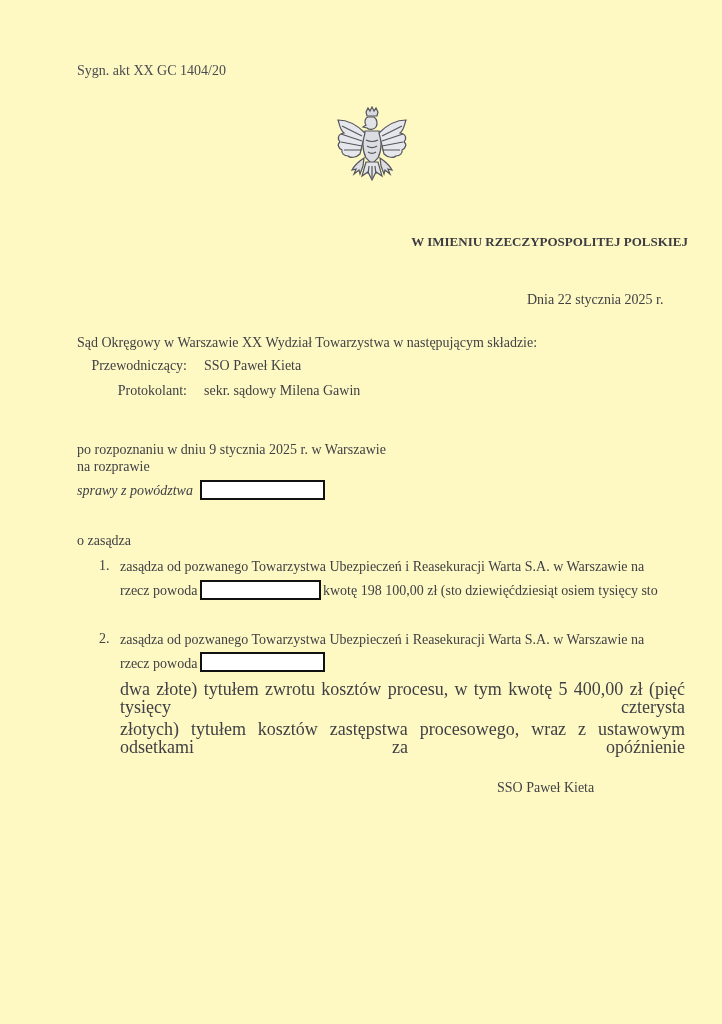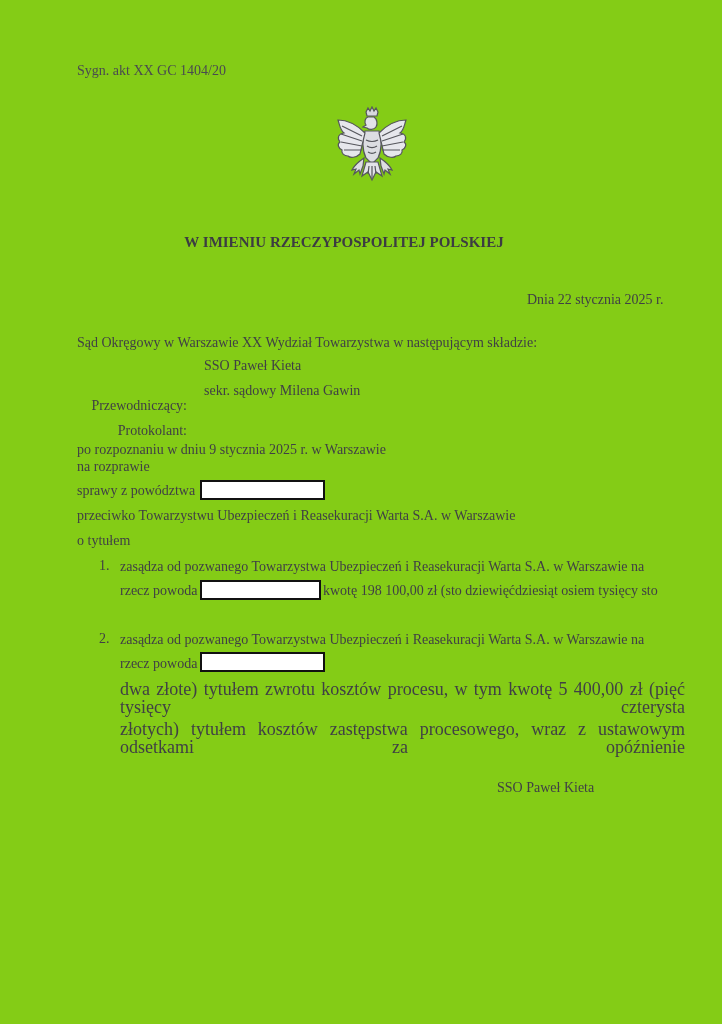--- a/index.html
+++ b/index.html
@@ -12,38 +12,38 @@
       height: 1024px;
       position: relative;
       overflow: hidden;
       font-family: "Liberation Serif", "DejaVu Serif", serif;
       color: #3a3a3f;
     }
     .page {
       position: absolute;
       left: 0; top: 0;
       width: 722px; height: 1024px;
-      background: #84cc16;
+      background: #fef9c3;
     }
     .abs { position: absolute; white-space: nowrap; }
     .t14 { font-size: 14px; line-height: 18px; }
     .sygn { left: 77px; top: 63px; font-size: 14px; color: #4a4a50; }
     .eagle { left: 332px; top: 106px; width: 80px; height: 80px; }
     .title1 {
       left: 0; width: 722px; text-align: center; top: 208px;
       font-weight: bold; font-size: 18px; letter-spacing: 0.5px; color: #3c3c42;
     }
     .title2 {
-      left: 0; width: 688px; text-align: center; top: 234px;
-      font-weight: bold; font-size: 15px; color: #3c3c42;
+      left: 0; width: 688px; text-align: right; top: 234px;
+      font-weight: bold; font-size: 13px; color: #3c3c42;
     }
     .date { left: 527px; top: 292px; font-size: 14px; color: #404045; }
     .court { left: 77px; top: 334px; }
     .lbl { font-size: 14px; color: #404045; }
-    .lbl-r { text-align: right; width: 112px; margin-top: 40px; }
+    .lbl-r { text-align: right; width: 112px; }
     .val { font-size: 14px; color: #404045; }
     .redact {
       position: absolute;
       background: #ffffff;
       border: 2px solid #111;
       box-sizing: border-box;
     }
     .item-num { font-size: 14px; color: #404045; }
     .just {
       position: absolute;
@@ -104,24 +104,23 @@
   <div class="abs court t14" style="color:#404045;">Sąd Okręgowy w Warszawie XX Wydział Towarzystwa w następującym składzie:</div>
 
   <div class="abs lbl lbl-r" style="left:75px; top:358px;">Przewodniczący:</div>
   <div class="abs val" style="left:204px; top:358px;">SSO Paweł Kieta</div>
 
   <div class="abs lbl lbl-r" style="left:75px; top:383px;">Protokolant:</div>
   <div class="abs val" style="left:204px; top:383px;">sekr. sądowy Milena Gawin</div>
 
   <div class="abs t14" style="left:77px; top:433px; color:#404045;margin-top:8px;">po rozpoznaniu w dniu 9 stycznia 2025 r. w Warszawie</div>
   <div class="abs t14" style="left:77px; top:458px; color:#404045;text-align:right;">na rozprawie</div>
-  <div class="abs t14" style="left:77px; top:482px; color:#404045;">sprawy z powództwa</div>
+  <div class="abs t14" style="left:77px; top:482px; color:#404045;font-style:italic;">sprawy z powództwa</div>
   <div class="redact" style="left:200px; top:480px; width:125px; height:20px;"></div>
-  <div class="abs t14" style="left:77px; top:507px; color:#404045;">przeciwko Towarzystwu Ubezpieczeń i Reasekuracji Warta S.A. w Warszawie</div>
-  <div class="abs t14" style="left:77px; top:532px; color:#404045;">o tytułem</div>
+  <div class="abs t14" style="left:77px; top:532px; color:#404045;">o zasądza</div>
 
   <div class="abs item-num" style="left:99px; top:558px;">1.</div>
   <div class="just" style="left:120px; top:558px;">zasądza od pozwanego Towarzystwa Ubezpieczeń i Reasekuracji Warta S.A. w Warszawie na</div>
   <div class="just" style="left:120px; top:582px;">rzecz powoda</div>
   <div class="redact" style="left:200px; top:580px; width:121px; height:20px;"></div>
   <div class="just" style="left:323px; top:582px;">kwotę 198 100,00 zł (sto dziewięćdziesiąt osiem tysięcy sto</div>
 
   <div class="abs item-num" style="left:99px; top:631px;">2.</div>
   <div class="just" style="left:120px; top:631px;">zasądza od pozwanego Towarzystwa Ubezpieczeń i Reasekuracji Warta S.A. w Warszawie na</div>
   <div class="just" style="left:120px; top:655px;">rzecz powoda</div>

